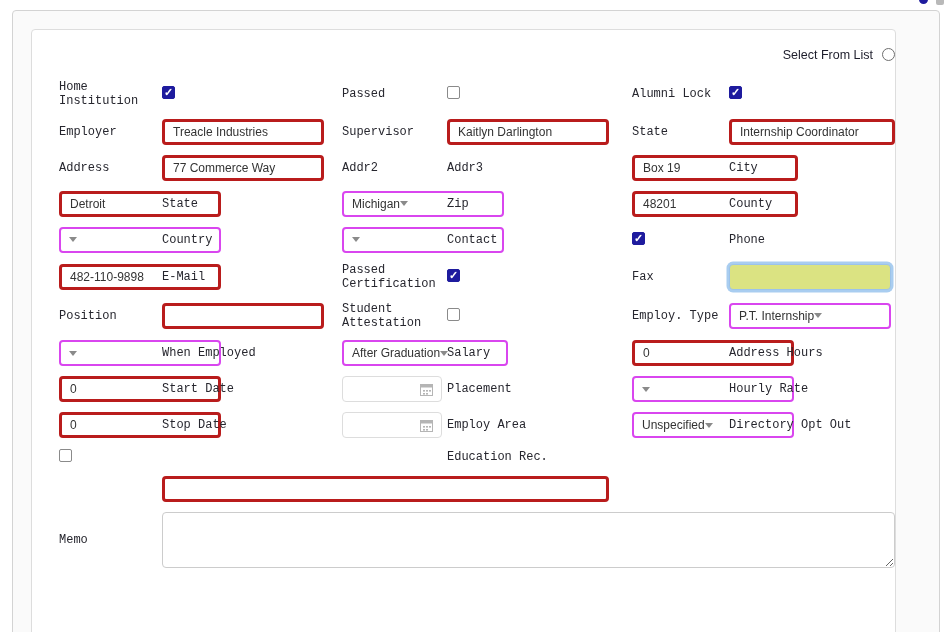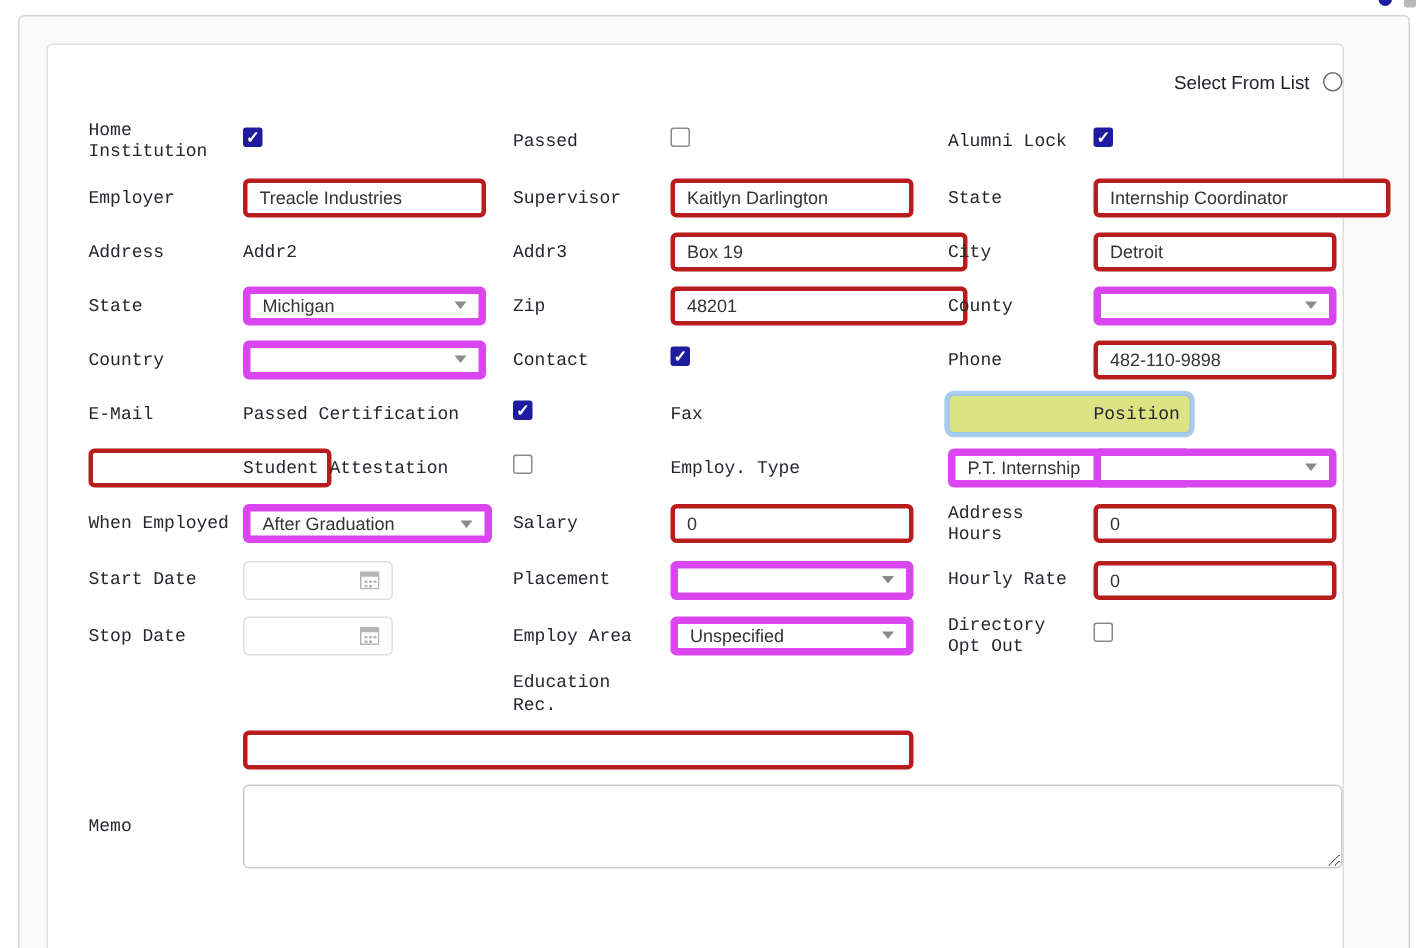--- a/index.html
+++ b/index.html
@@ -25,25 +25,25 @@
   .radio.on::after { content:""; position:absolute; left:2px; top:2px; width:7px; height:7px;
                      border-radius:50%; background:var(--accent); }
 
   .grid { display:grid; margin-top:15px;
           grid-template-columns:103px 180px 105px 185px 97px 166px;
           row-gap:10px; align-items:center; }
   .lbl { font-size:12px; color:#26262e; line-height:1.2; padding-right:6px;font-family:Liberation Mono, monospace; }
   .txt { width:162px; height:26px; border:3px solid #b91c1c; border-radius:4px;
          font-size:12px; color:#333; padding:0 8px; background:#fff;
          font-family:"Liberation Sans", sans-serif; }
-  .col3 .txt { width:198px; }
+  .col3 .txt { width:166px; }
   .txt.hl { background:var(--fax); border:1px solid #9cc3ea; box-shadow:0 0 0 2.5px var(--ring); }
 
-  .selbox { width:162px; height:26px; border:5px solid #d946ef; border-radius:4px; background:#fff;
-            display:flex; align-items:center; justify-content:space-between; padding:0 8px;
+  .selbox { width:162px; height:26px; border:2px solid #d946ef; border-radius:4px; background:#fff;
+            display:flex; align-items:center; padding:0 8px;
             font-size:12px; color:#333; cursor:default; }
   .selbox.w3 { width:166px; }
   .caret { width:0; height:0; border-left:4px solid transparent; border-right:4px solid transparent;
            border-top:5px solid #8a8a8a; }
 
   .cb { width:13px; height:13px; border:1px solid #8a8a8a; border-radius:2px; background:#fff;
         display:inline-block; position:relative; }
   .cb.on { background:var(--accent); border-color:var(--accent); }
   .cb.on::after { content:"✓"; position:absolute; left:1px; top:-1px; color:#fff;
                   font-size:11px; font-weight:bold; }
@@ -76,20 +76,21 @@
       <span><span class="cb on"></span></span>
 
       <span class="lbl">Employer</span>
       <input class="txt" value="Treacle Industries" style="">
       <span class="lbl">Supervisor</span>
       <input class="txt" value="Kaitlyn Darlington" style="">
       <span class="lbl">State</span>
       <span class="col3"><input class="txt" value="Internship Coordinator" style=""></span>
 
       <span class="lbl">Address</span>
+      <input class="txt" value="77 Commerce Way" style="">
       <span class="lbl">Addr2</span>
       <span class="lbl">Addr3</span>
       <span class="col3"><input class="txt" value="Box 19" style=""></span>
 
       <span class="lbl">City</span>
       <input class="txt" value="Detroit" style="">
       <span class="lbl">State</span>
       <div class="selbox">
         <span>Michigan</span>
         <span class="caret"></span>

